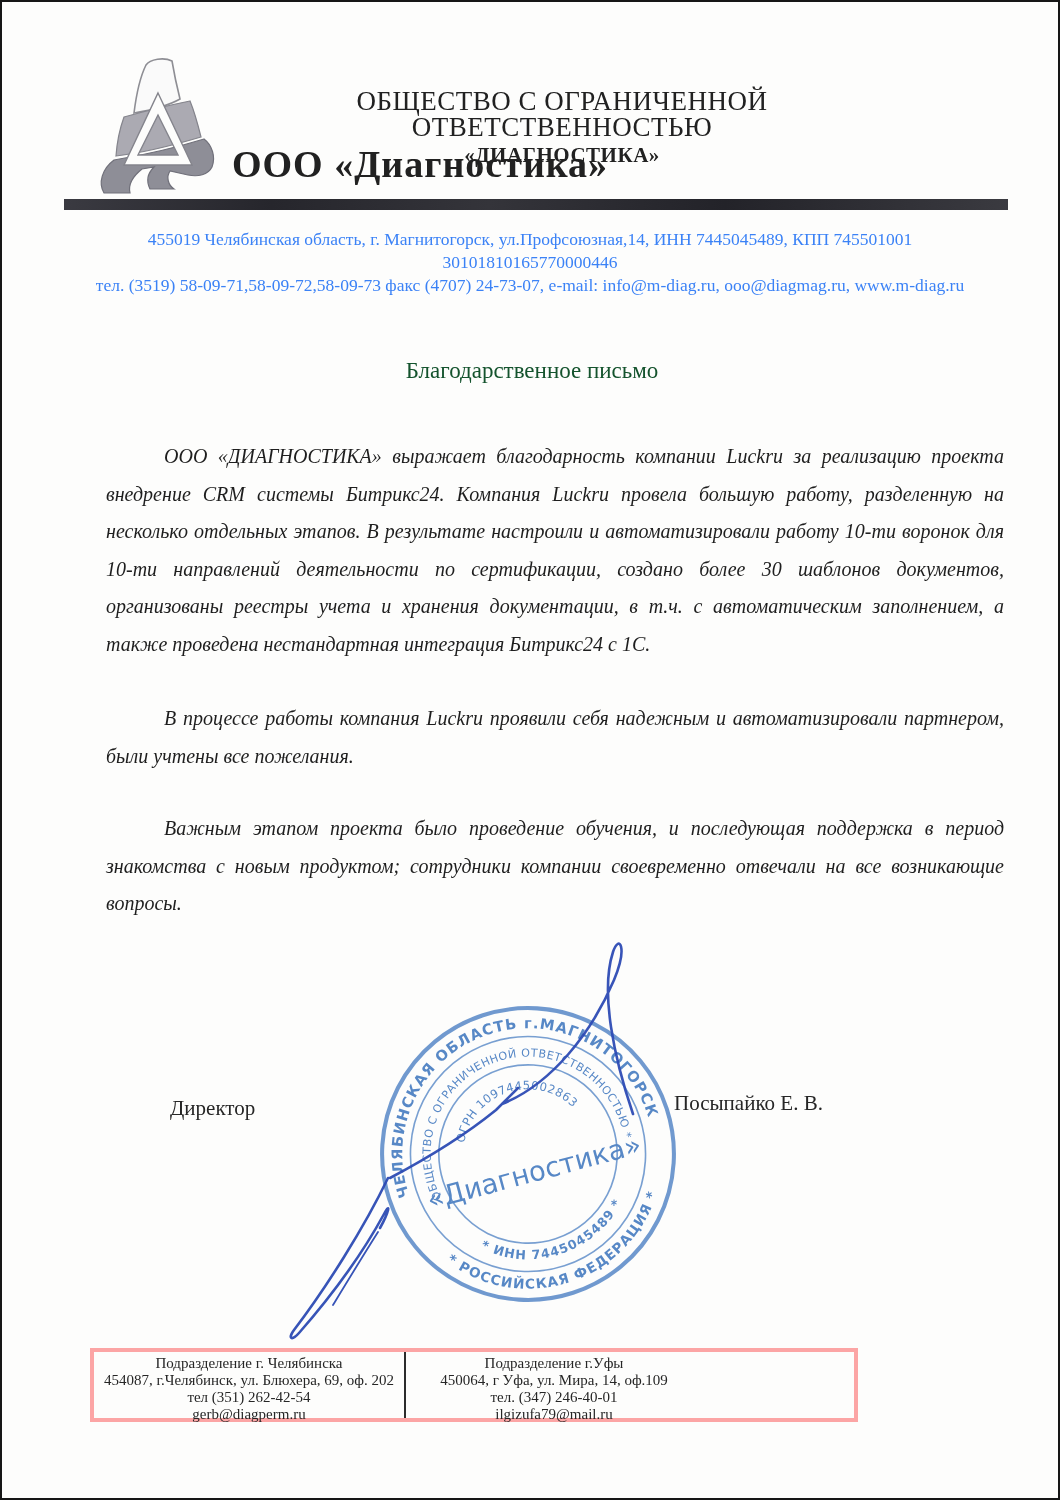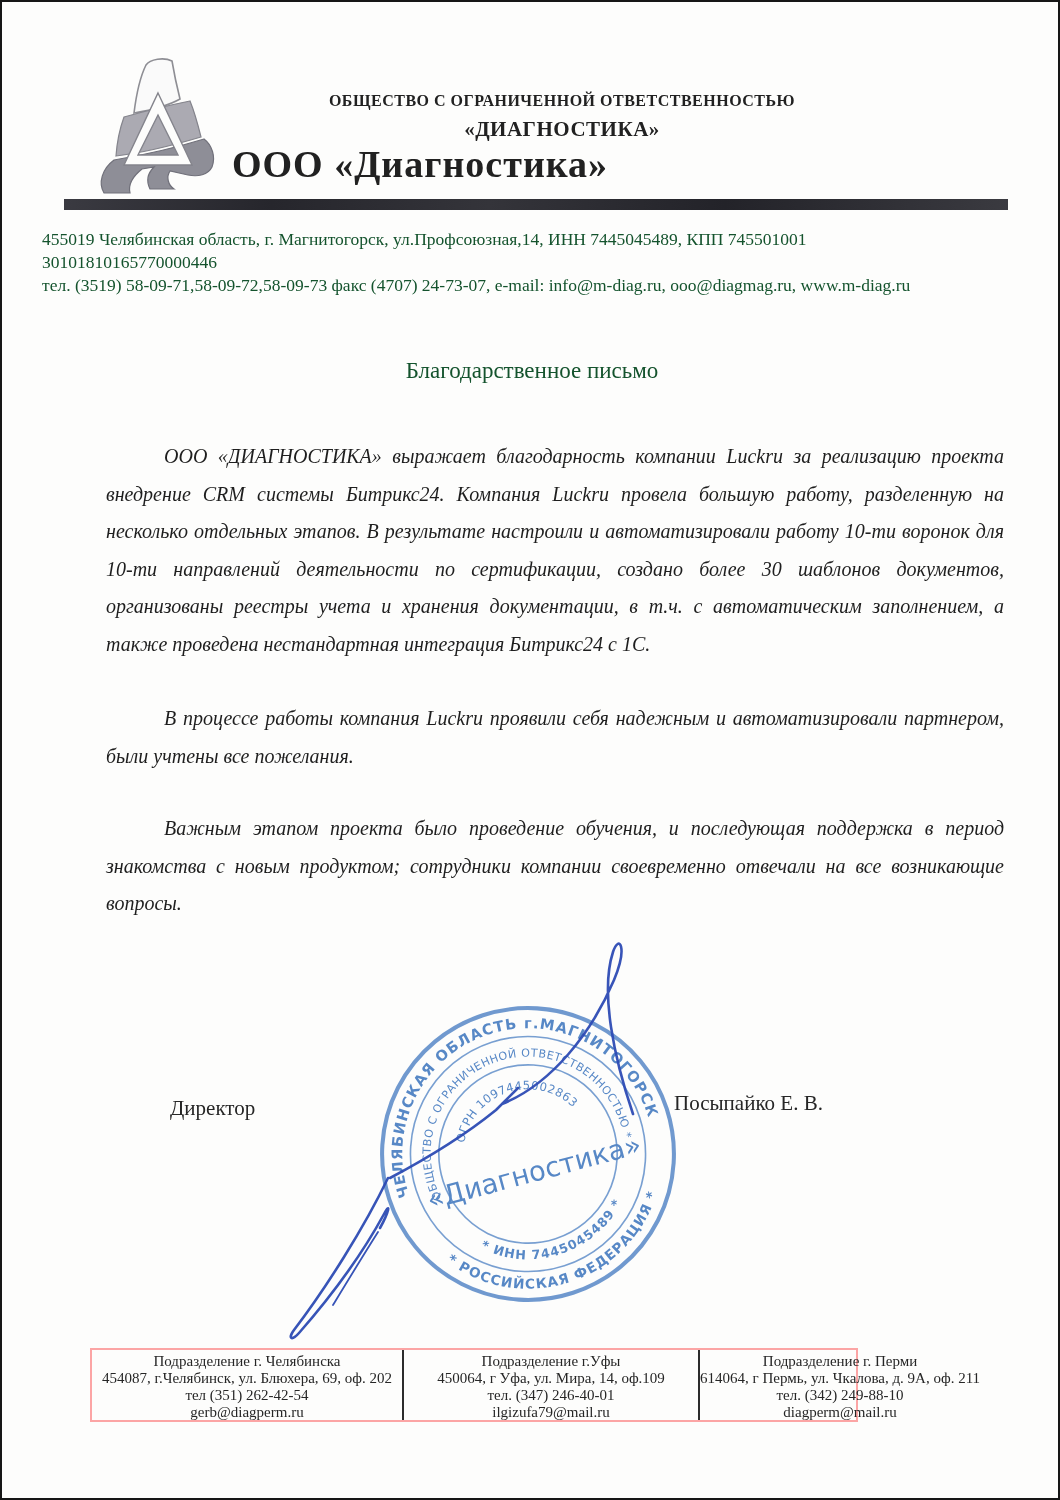--- a/index.html
+++ b/index.html
@@ -11,51 +11,51 @@
   .page{
     position:relative;width:1056px;height:1496px;
     background:#fdfdfc;
     border:2px solid #161616;
     overflow:hidden;
     color:#212121;
   }
   
   .logo{position:absolute;left:92px;top:55px;width:134px;height:142px;}
   .org-lines{position:absolute;left:230px;top:86px;width:660px;text-align:center;}
-  .org-type{font-weight:bold;font-size:16px;letter-spacing:.5px;line-height:26px;}
+  .org-type{font-weight:normal;font-size:27px;letter-spacing:.5px;line-height:26px;}
   .org-quoted{font-weight:bold;font-size:21px;letter-spacing:.5px;line-height:26px;margin-top:2px;}
   .company-name{position:absolute;left:230px;top:140px;width:660px;
     font-weight:bold;font-size:38px;letter-spacing:1px;}
   .rule-bar{position:absolute;left:62px;top:197px;width:944px;height:11px;
     background:linear-gradient(90deg,#3a3a41 0%,#26262c 22%,#34343a 45%,#232329 70%,#3a3a40 100%);}
   
-  .contacts{position:absolute;left:40px;top:226px;width:976px;text-align:left;
-    font-size:17.5px;line-height:23px;color:#14532d;}
+  .contacts{position:absolute;left:40px;top:226px;width:976px;text-align:center;
+    font-size:17.5px;line-height:23px;color:#3b82f6;}
   
   .letter-title{position:absolute;left:80px;top:356px;width:900px;text-align:center;
     font-size:23px;color:#14532d;}
   .para{position:absolute;left:104px;width:898px;font-size:20px;line-height:37.5px;
     text-align:justify;text-indent:58px;color:#1e1e1e;font-style:italic;}
   .para-1{top:436px;}
   .para-2{top:698px;}
   .para-3{top:808px;}
   
   .position-label{position:absolute;left:168px;top:1094px;font-size:21px;color:#262626;}
   .signer-name{position:absolute;left:672px;top:1089px;font-size:21px;color:#262626;}
   .stamp{position:absolute;left:374px;top:1000px;width:304px;height:304px;opacity:.88;}
   .autograph{position:absolute;left:255px;top:915px;width:430px;height:445px;}
   
   .footer-table{position:absolute;left:88px;top:1346px;width:768px;height:74px;
-    display:flex;border:2px solid #fca5a5;box-sizing:border-box;background:#fdfdfc;}
+    display:flex;border:4px solid #fca5a5;box-sizing:border-box;background:#fdfdfc;}
   .branch{flex:1;border-right:2px solid #2c2c2c;box-sizing:border-box;
     text-align:center;font-size:15px;line-height:17px;padding-top:3px;color:#262626;}
   .branch:last-child{border-right:none;}
   .branch .b-line{white-space:nowrap;}
   .b-c1{flex:0 0 312px;}
-  .b-c2{flex:0 0 296px;}
+  .b-c2{flex:0 0 296px;border-radius:12px;}
   .b-c3{flex:1;}
   
   .stamp text{font-family:"DejaVu Sans","Liberation Sans",sans-serif;}
 </style>
 </head>
 <body>
 
 <div class="page">
 
   <svg class="logo" viewBox="0 0 134 142">
@@ -141,21 +141,15 @@
       <div class="b-line">454087, г.Челябинск, ул. Блюхера, 69, оф. 202</div>
       <div class="b-line">тел (351) 262-42-54</div>
       <div class="b-line">gerb@diagperm.ru</div>
     </div>
     <div class="branch b-c2">
       <div class="b-line">Подразделение г.Уфы</div>
       <div class="b-line">450064, г Уфа, ул. Мира, 14, оф.109</div>
       <div class="b-line">тел. (347) 246-40-01</div>
       <div class="b-line">ilgizufa79@mail.ru</div>
     </div>
-    <div class="branch b-c3">
-      <div class="b-line">Подразделение г. Перми</div>
-      <div class="b-line">614064, г Пермь, ул. Чкалова, д. 9А, оф. 211</div>
-      <div class="b-line">тел. (342) 249-88-10</div>
-      <div class="b-line">diagperm@mail.ru</div>
-    </div>
   </div>
 
 </div>
 
 </body></html>

